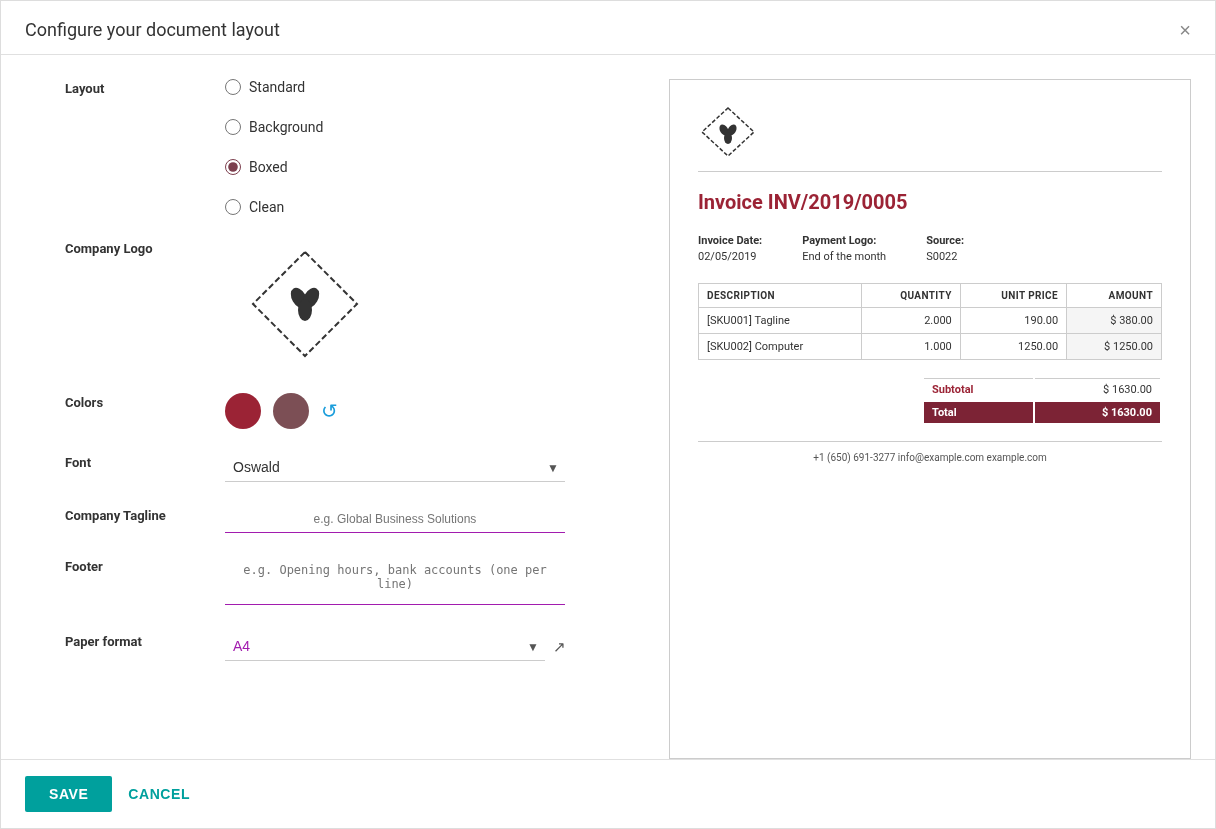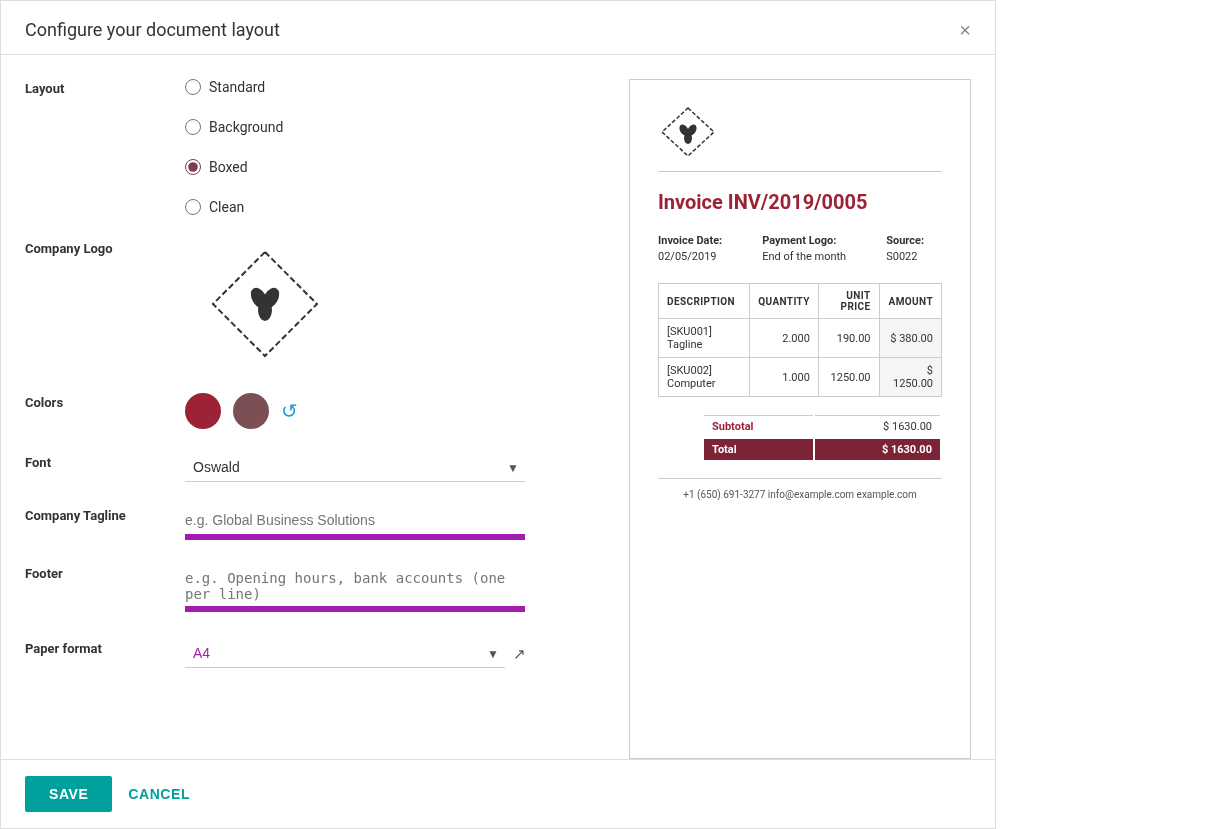--- a/index.html
+++ b/index.html
@@ -6,21 +6,21 @@
     body {
       font-family: 'Roboto', Arial, sans-serif;
       font-size: 14px;
       background: #fff;
       color: #333;
       width: 1216px;
       height: 829px;
       overflow: hidden;
     }
     .dialog {
-      width: 996px;
+      width: 1216px;
       height: 829px;
       background: #fff;
       display: flex;
       flex-direction: column;
       border: 1px solid #ddd;
     }
     .dialog-header {
       display: flex;
       align-items: center;
       justify-content: space-between;
@@ -44,20 +44,21 @@
       display: flex;
       flex: 1;
       overflow: hidden;
       padding: 24px 24px 0 24px;
       gap: 24px;
     }
     .form-panel {
       width: 580px;
       flex-shrink: 0;
       overflow-y: auto;
+      margin-left: 40px;
     }
     .form-row {
       display: flex;
       margin-bottom: 24px;
       align-items: flex-start;
     }
     .form-label {
       width: 160px;
       flex-shrink: 0;
       font-weight: 700;
@@ -139,25 +140,26 @@
       right: 6px;
       top: 50%;
       transform: translateY(-50%);
       pointer-events: none;
       font-size: 12px;
       color: #555;
     }
     .text-input {
       width: 340px;
       border: none;
-      border-bottom: 6px solid #a21caf;
+      border-bottom: 1px solid #a21caf;
       padding: 6px 0;
-      font-size: 14px;
+      font-size: 12px;
       color: #aaa;
       background: transparent;
+      text-align: center;
     }
     .paper-format-row {
       display: flex;
       align-items: center;
       gap: 8px;
     }
     .paper-select-wrap {
       position: relative;
       width: 320px;
     }

